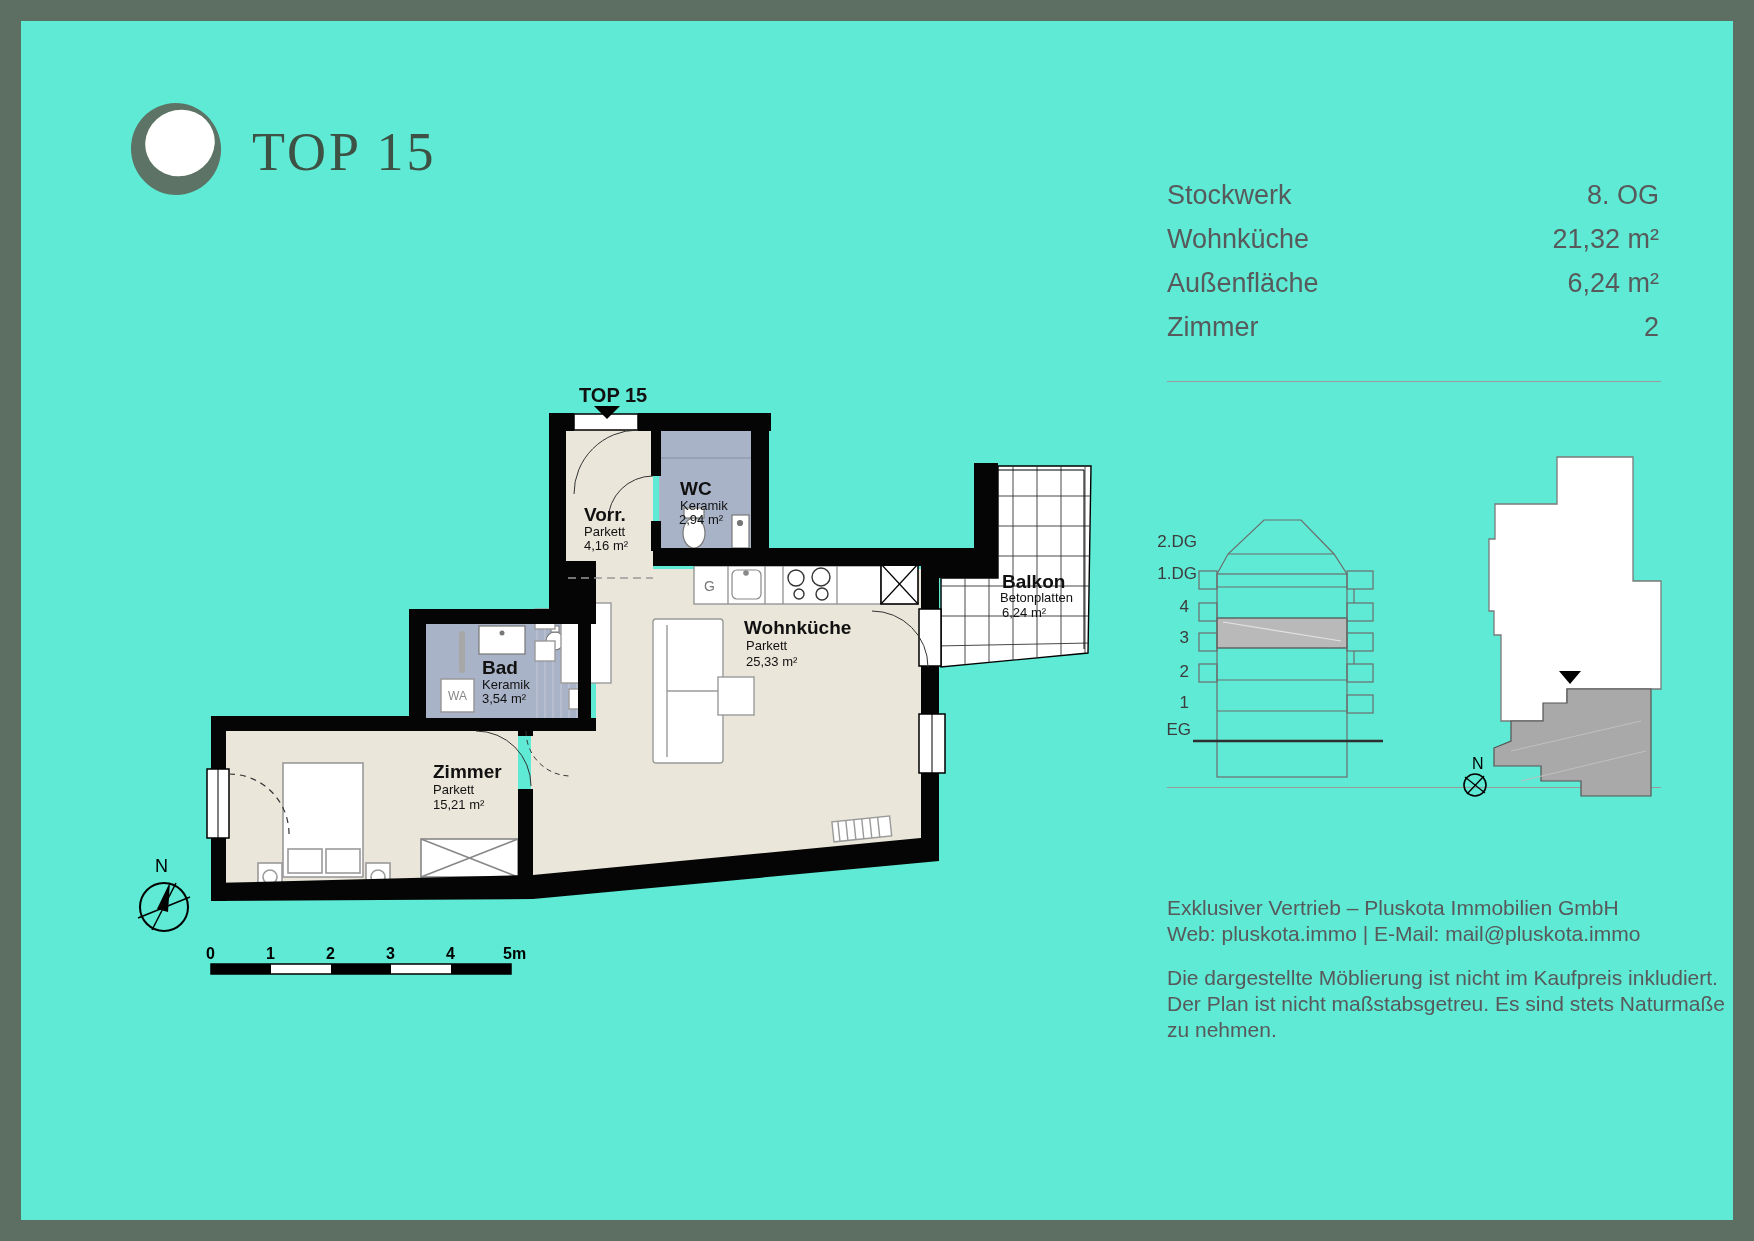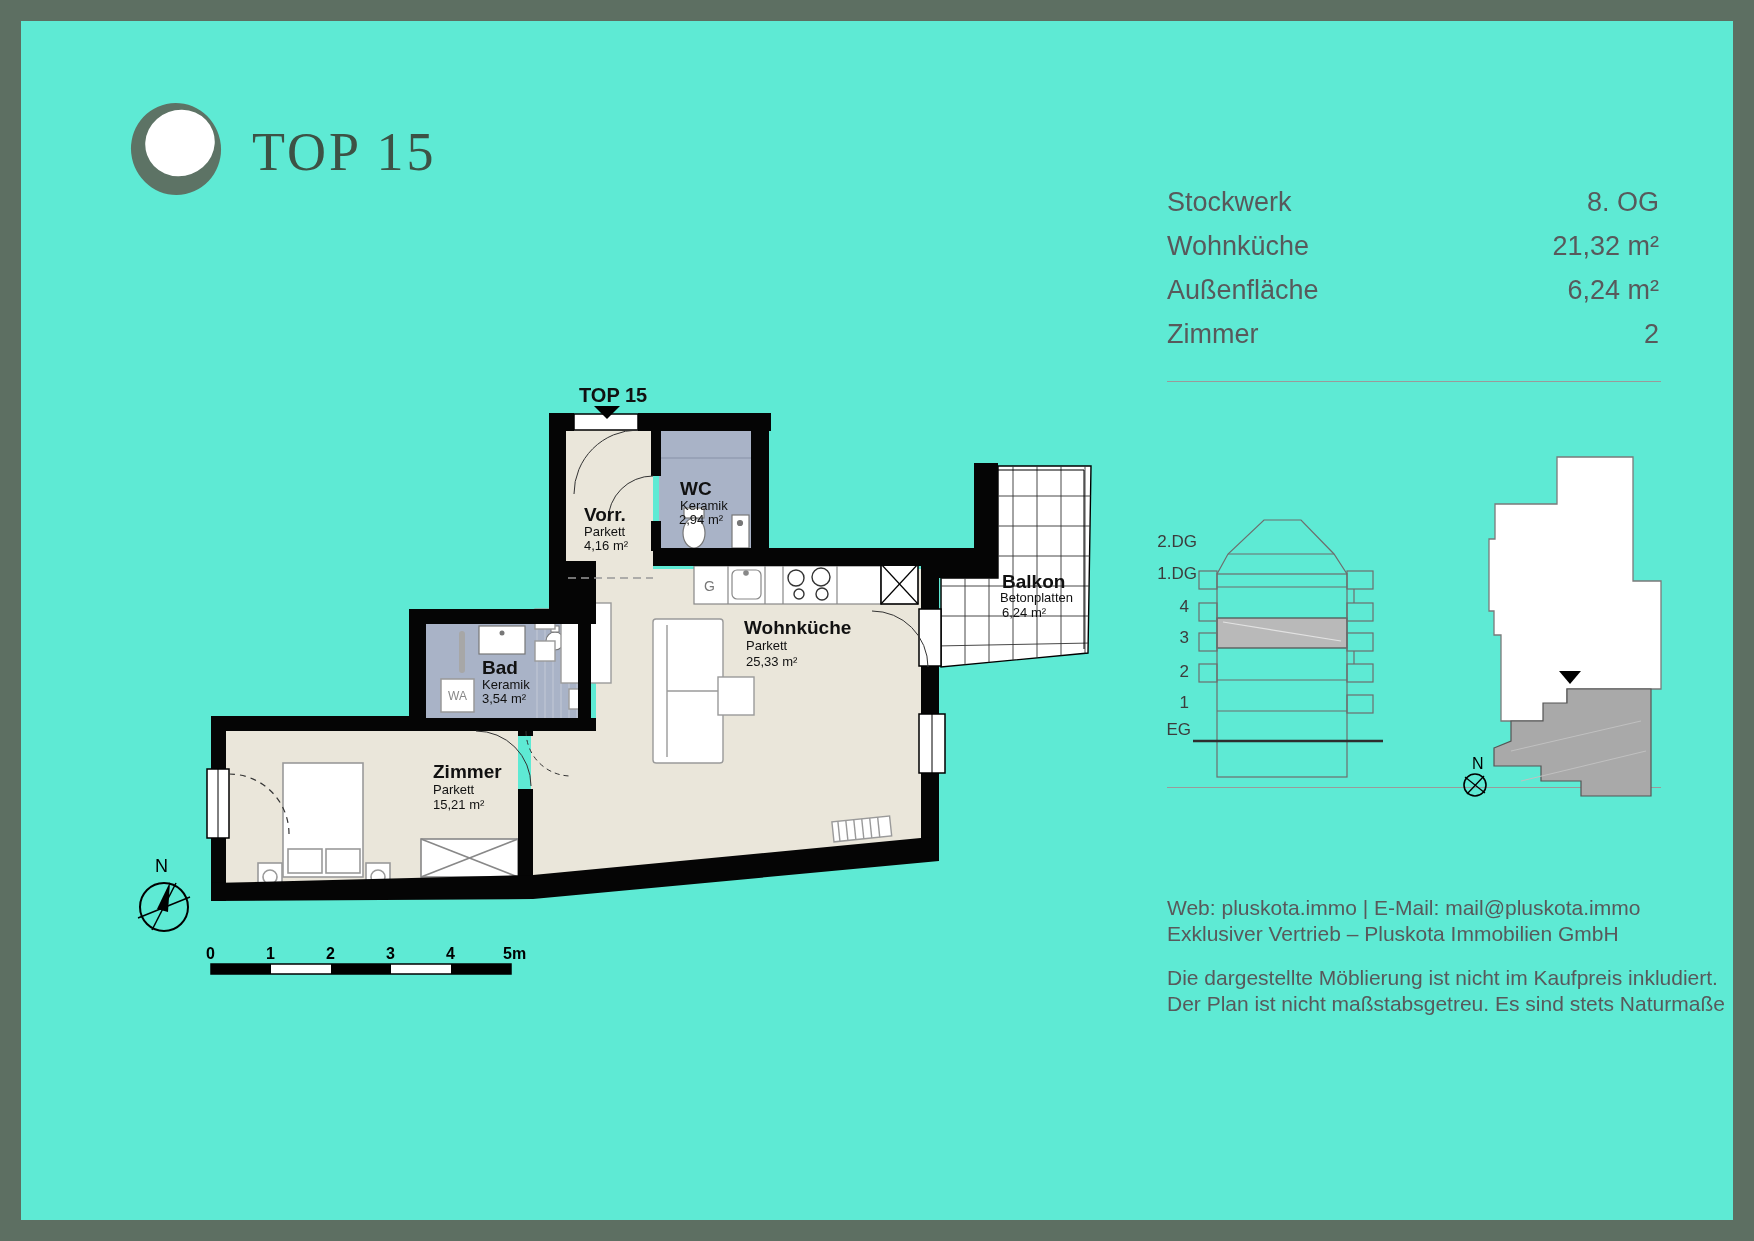--- a/index.html
+++ b/index.html
@@ -11,21 +11,21 @@
   #plan-svg{position:absolute;left:0;top:0;}
   
   #logo{position:absolute;left:107px;top:78px;display:flex;align-items:center;}
   #logo .ring{width:96px;height:100px;}
   #logo .word{
     font-family:"Liberation Serif","DejaVu Serif",serif;
     font-size:54px;color:#3d5245;letter-spacing:3px;margin-left:28px;margin-top:6px;
   }
   
   #info-table{position:absolute;left:1146px;top:152px;width:492px;}
-  .info-row{display:flex;justify-content:space-between;height:44px;align-items:flex-end;}
+  .info-row{display:flex;justify-content:space-between;height:44px;align-items:center;}
   .info-row .lbl,.info-row .val{
     font-size:27px;color:#58595b;font-weight:300;line-height:30px;white-space:nowrap;
   }
   .divider{position:absolute;left:1146px;width:494px;height:0;border-top:1px solid #9a9a9a;}
   
   #footer{position:absolute;left:1146px;top:874px;width:520px;color:#58595b;font-size:21px;line-height:26px;font-weight:400;}
   #footer .block2{margin-top:18px;}
   #footer div{white-space:nowrap;}
   text{font-family:"Liberation Sans",sans-serif;}
   .room-name{font-weight:bold;font-size:19px;fill:#111;}
@@ -61,24 +61,25 @@
     <div class="info-row">
       <span class="lbl">Zimmer</span>
       <span class="val">2</span>
     </div>
   </div>
 
   <div class="divider" style="top:360px"></div>
   <div class="divider" style="top:766px"></div>
 
   <div id="footer">
+    <div>Exklusiver Vertrieb – Pluskota Immobilien GmbH</div>
     <div>Web: pluskota.immo | E-Mail: mail@pluskota.immo</div>
-    <div>Exklusiver Vertrieb – Pluskota Immobilien GmbH</div>
     <div class="block2">Die dargestellte Möblierung ist nicht im Kaufpreis inkludiert.</div>
     <div>Der Plan ist nicht maßstabsgetreu. Es sind stets Naturmaße</div>
+    <div>zu nehmen.</div>
   </div>
 
   <svg id="plan-svg" width="1754" height="1241" viewBox="0 0 1754 1241">
 
     <defs>
       <clipPath id="balclip">
         <polygon points="977,445 1070,445 1067,632 920,646 920,557 977,557"></polygon>
       </clipPath>
     </defs>
 

